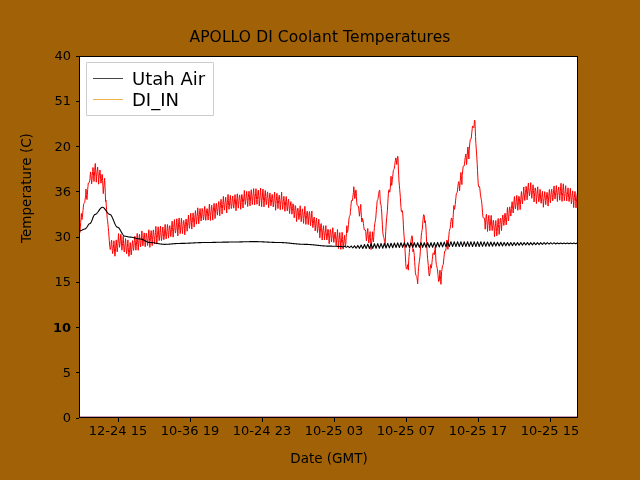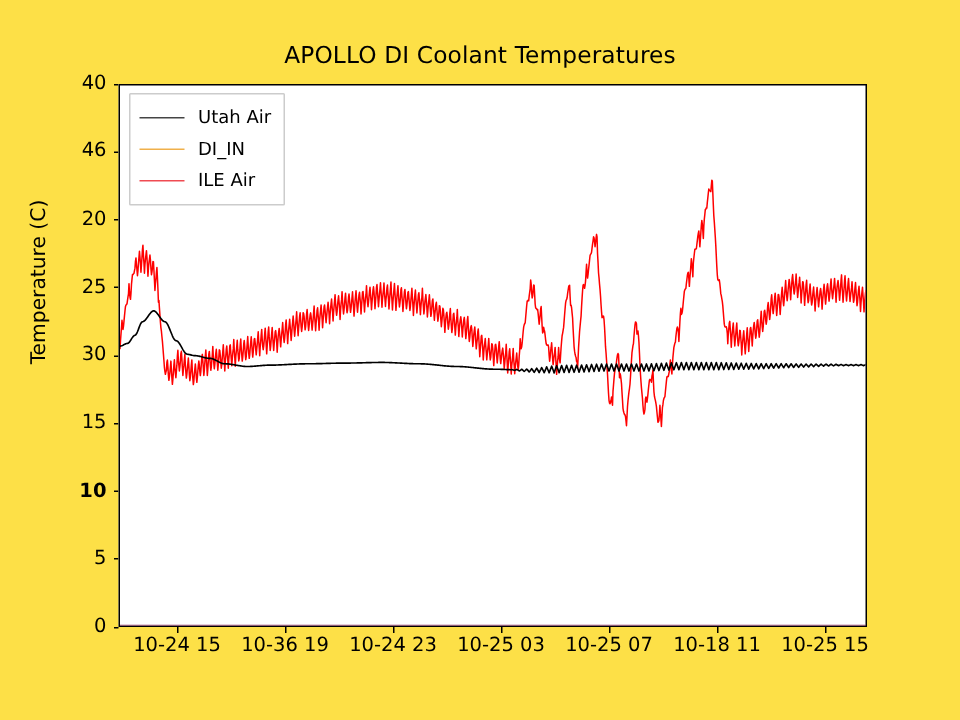--- a/index.html
+++ b/index.html
@@ -11,21 +11,21 @@
     width: 640px;
     height: 480px;
     overflow: hidden;
     font-family: "DejaVu Sans", sans-serif;
     color: #000000;
   }
   #figure {
     position: relative;
     width: 640px;
     height: 480px;
-    background: #fde047;
+    background: #a16207;
   }
   #chart-title {
     position: absolute;
     left: 0;
     top: 28px;
     width: 640px;
     text-align: center;
     font-size: 15.5px;
     color: #000;
     letter-spacing: 0.1px;
@@ -133,21 +133,21 @@
   }
   .legend-swatch {
     width: 30px;
     height: 0;
     border-top-width: 1.6px;
     border-top-style: solid;
     margin-right: 9px;
     flex: 0 0 auto;
   }
   .legend-text {
-    font-size: 12px;
+    font-size: 18px;
     line-height: 13px;
     white-space: nowrap;
   }
 </style>
 </head>
 <body>
 
 <div id="figure">
 
   <div id="chart-title">APOLLO DI Coolant Temperatures</div>
@@ -159,63 +159,60 @@
       <div class="ytick-label" style="top: 355px; right: 8px;">0</div>
       <div class="ytick-mark" style="top: 316.25px;"></div>
       <div class="ytick-label" style="top: 309.75px; right: 8px;">5</div>
       <div class="ytick-mark" style="top: 271px;"></div>
       <div class="ytick-label" style="top: 264.5px; right: 8px; font-weight: bold;">10</div>
       <div class="ytick-mark" style="top: 225.75px;"></div>
       <div class="ytick-label" style="top: 219.25px; right: 8px;">15</div>
       <div class="ytick-mark" style="top: 180.5px;"></div>
       <div class="ytick-label" style="top: 174px; right: 8px;">30</div>
       <div class="ytick-mark" style="top: 135.25px;"></div>
-      <div class="ytick-label" style="top: 128.75px; right: 8px;">25</div>
+      <div class="ytick-label" style="top: 128.75px; right: 8px;">36</div>
       <div class="ytick-mark" style="top: 90px;"></div>
       <div class="ytick-label" style="top: 83.5px; right: 8px;">20</div>
       <div class="ytick-mark" style="top: 44.75px;"></div>
-      <div class="ytick-label" style="top: 38.25px; right: 8px;">46</div>
+      <div class="ytick-label" style="top: 38.25px; right: 8px;">51</div>
       <div class="ytick-mark" style="top: -0.5px;"></div>
       <div class="ytick-label" style="top: -7px; right: 8px; text-align: right;">40</div>
     </div>
 
   <div id="plot-area">
     <svg id="plot-svg" width="499" height="362" viewBox="0 0 499 362" preserveAspectRatio="none">
         <path d="M 0 360.19 L 499 360.19" fill="none" stroke="#9b3f6e" stroke-width="1.4" stroke-linejoin="round" stroke-linecap="round"></path>
         <path d="M 0.00 175.39 L 0.33 170.20 L 0.67 165.56 L 1.00 161.34 L 1.33 156.47 L 1.66 159.76 L 2.00 162.60 L 2.33 160.43 L 2.66 157.07 L 2.99 153.55 L 3.33 150.14 L 3.66 147.30 L 3.99 146.37 L 4.32 146.00 L 4.66 145.52 L 4.99 143.26 L 5.32 140.89 L 5.66 138.87 L 5.99 132.11 L 6.32 137.45 L 6.65 140.99 L 6.99 142.55 L 7.32 138.52 L 7.65 132.63 L 7.98 129.28 L 8.32 126.03 L 8.65 126.12 L 8.98 125.51 L 9.31 125.27 L 9.65 123.40 L 9.98 121.77 L 10.31 117.25 L 10.65 114.93 L 10.98 119.29 L 11.31 122.85 L 11.64 126.83 L 11.98 123.48 L 12.31 118.45 L 12.64 114.50 L 12.97 110.50 L 13.31 114.50 L 13.64 119.02 L 13.97 124.49 L 14.30 119.85 L 14.64 114.82 L 14.97 109.37 L 15.30 106.47 L 15.64 113.30 L 15.97 118.31 L 16.30 125.16 L 16.63 119.32 L 16.97 115.89 L 17.30 112.87 L 17.63 110.09 L 17.96 114.61 L 18.30 120.35 L 18.63 127.19 L 18.96 121.62 L 19.29 118.21 L 19.63 115.65 L 19.96 113.04 L 20.29 116.22 L 20.63 122.15 L 20.96 126.20 L 21.29 124.40 L 21.62 121.53 L 21.96 117.41 L 22.29 117.43 L 22.62 123.30 L 22.95 129.72 L 23.29 136.62 L 23.62 132.14 L 23.95 129.00 L 24.28 124.58 L 24.62 121.29 L 24.95 127.91 L 25.28 135.38 L 25.62 144.56 L 25.95 143.25 L 26.28 148.24 L 26.61 152.91 L 26.95 157.80 L 27.28 161.58 L 27.61 163.80 L 27.94 167.37 L 28.28 170.58 L 28.61 174.71 L 28.94 178.95 L 29.27 183.20 L 29.61 187.96 L 29.94 190.54 L 30.27 192.51 L 30.61 190.87 L 30.94 190.07 L 31.27 184.51 L 31.60 183.06 L 31.94 187.49 L 32.27 193.26 L 32.60 196.57 L 32.93 194.28 L 33.27 191.27 L 33.60 187.69 L 33.93 183.75 L 34.26 189.03 L 34.60 194.93 L 34.93 199.22 L 35.26 195.72 L 35.60 191.19 L 35.93 186.24 L 36.26 182.89 L 36.59 188.38 L 36.93 191.93 L 37.26 194.85 L 37.59 190.63 L 37.92 186.45 L 38.26 180.21 L 38.59 176.56 L 38.92 183.25 L 39.25 186.58 L 39.59 190.33 L 39.92 187.50 L 40.25 183.80 L 40.59 178.61 L 40.92 177.21 L 41.25 182.11 L 41.58 188.22 L 41.92 193.27 L 42.25 189.39 L 42.58 186.59 L 42.91 182.63 L 43.25 179.17 L 43.58 186.54 L 43.91 191.25 L 44.24 195.05 L 44.58 192.49 L 44.91 188.76 L 45.24 185.20 L 45.58 181.64 L 45.91 186.92 L 46.24 192.86 L 46.57 196.81 L 46.91 194.37 L 47.24 190.44 L 47.57 186.26 L 47.90 182.93 L 48.24 190.65 L 48.57 195.40 L 48.90 199.38 L 49.23 197.05 L 49.57 192.54 L 49.90 189.02 L 50.23 185.61 L 50.57 189.72 L 50.90 194.88 L 51.23 197.88 L 51.56 195.00 L 51.90 190.30 L 52.23 186.57 L 52.56 183.65 L 52.89 186.61 L 53.23 190.81 L 53.56 193.36 L 53.89 190.64 L 54.22 185.49 L 54.56 180.72 L 54.89 179.25 L 55.22 183.67 L 55.56 188.11 L 55.89 193.28 L 56.22 189.73 L 56.55 184.84 L 56.89 180.31 L 57.22 176.41 L 57.55 182.19 L 57.88 187.39 L 58.22 193.27 L 58.55 189.08 L 58.88 183.92 L 59.21 179.05 L 59.55 177.26 L 59.88 181.45 L 60.21 186.21 L 60.55 189.86 L 60.88 187.64 L 61.21 183.15 L 61.54 179.90 L 61.88 173.94 L 62.21 180.48 L 62.54 185.18 L 62.87 188.87 L 63.21 185.93 L 63.54 182.13 L 63.87 178.54 L 64.20 175.91 L 64.54 180.18 L 64.87 184.97 L 65.20 189.78 L 65.54 185.90 L 65.87 181.56 L 66.20 176.24 L 66.53 176.67 L 66.87 179.98 L 67.20 184.27 L 67.53 188.50 L 67.86 185.96 L 68.20 181.42 L 68.53 177.29 L 68.86 172.79 L 69.19 178.67 L 69.53 183.63 L 69.86 190.33 L 70.19 184.19 L 70.53 180.40 L 70.86 175.75 L 71.19 173.63 L 71.52 178.57 L 71.86 182.78 L 72.19 188.55 L 72.52 182.63 L 72.85 179.03 L 73.19 173.74 L 73.52 172.92 L 73.85 177.83 L 74.18 182.22 L 74.52 186.77 L 74.85 182.11 L 75.18 178.35 L 75.52 175.59 L 75.85 169.40 L 76.18 176.18 L 76.51 181.37 L 76.85 187.16 L 77.18 180.94 L 77.51 177.58 L 77.84 173.85 L 78.18 169.80 L 78.51 175.95 L 78.84 179.86 L 79.17 183.61 L 79.51 181.93 L 79.84 177.25 L 80.17 172.22 L 80.51 169.07 L 80.84 175.36 L 81.17 179.69 L 81.50 183.72 L 81.84 180.99 L 82.17 176.89 L 82.50 172.16 L 82.83 169.97 L 83.17 174.02 L 83.50 179.31 L 83.83 182.76 L 84.16 180.69 L 84.50 176.20 L 84.83 171.62 L 85.16 167.36 L 85.50 173.81 L 85.83 178.81 L 86.16 181.87 L 86.49 179.43 L 86.83 174.70 L 87.16 171.11 L 87.49 167.52 L 87.82 171.82 L 88.16 177.29 L 88.49 181.08 L 88.82 177.78 L 89.15 173.38 L 89.49 168.97 L 89.82 168.64 L 90.15 171.69 L 90.49 175.88 L 90.82 179.57 L 91.15 175.95 L 91.48 172.41 L 91.82 168.07 L 92.15 164.20 L 92.48 170.32 L 92.81 174.76 L 93.15 180.17 L 93.48 174.17 L 93.81 170.56 L 94.14 166.27 L 94.48 162.60 L 94.81 168.79 L 95.14 173.76 L 95.48 176.11 L 95.81 173.81 L 96.14 169.99 L 96.47 165.36 L 96.81 161.78 L 97.14 167.16 L 97.47 173.08 L 97.80 178.89 L 98.14 173.53 L 98.47 169.09 L 98.80 164.00 L 99.13 160.97 L 99.47 167.42 L 99.80 171.76 L 100.13 176.65 L 100.47 173.73 L 100.80 169.19 L 101.13 165.13 L 101.46 161.35 L 101.80 167.35 L 102.13 172.19 L 102.46 176.60 L 102.79 172.21 L 103.13 168.33 L 103.46 164.14 L 103.79 163.38 L 104.12 166.50 L 104.46 171.36 L 104.79 177.78 L 105.12 172.11 L 105.46 167.19 L 105.79 164.40 L 106.12 161.95 L 106.45 165.15 L 106.79 169.91 L 107.12 174.22 L 107.45 169.65 L 107.78 165.91 L 108.12 162.22 L 108.45 157.99 L 108.78 163.36 L 109.11 168.52 L 109.45 171.27 L 109.78 168.56 L 110.11 164.51 L 110.45 159.09 L 110.78 156.27 L 111.11 162.01 L 111.44 165.91 L 111.78 172.08 L 112.11 166.39 L 112.44 162.80 L 112.77 159.55 L 113.11 155.90 L 113.44 160.40 L 113.77 165.06 L 114.10 170.02 L 114.44 165.77 L 114.77 161.03 L 115.10 157.72 L 115.44 153.63 L 115.77 157.78 L 116.10 163.30 L 116.43 167.17 L 116.77 163.36 L 117.10 159.38 L 117.43 155.86 L 117.76 150.81 L 118.10 157.03 L 118.43 162.00 L 118.76 166.84 L 119.09 162.01 L 119.43 157.74 L 119.76 153.68 L 120.09 151.57 L 120.43 155.77 L 120.76 160.98 L 121.09 163.96 L 121.42 161.30 L 121.76 157.14 L 122.09 151.42 L 122.42 152.08 L 122.75 154.14 L 123.09 159.46 L 123.42 162.89 L 123.75 160.95 L 124.08 156.52 L 124.42 152.05 L 124.75 149.35 L 125.08 154.03 L 125.42 159.77 L 125.75 163.35 L 126.08 160.26 L 126.41 156.32 L 126.75 153.02 L 127.08 151.59 L 127.41 153.94 L 127.74 158.89 L 128.08 163.05 L 128.41 159.69 L 128.74 155.92 L 129.07 151.50 L 129.41 147.02 L 129.74 153.74 L 130.07 157.98 L 130.41 163.44 L 130.74 158.45 L 131.07 154.62 L 131.40 149.77 L 131.74 148.23 L 132.07 152.94 L 132.40 157.22 L 132.73 163.10 L 133.07 156.86 L 133.40 153.12 L 133.73 149.66 L 134.06 146.35 L 134.40 150.89 L 134.73 155.46 L 135.06 161.54 L 135.40 156.58 L 135.73 152.09 L 136.06 147.44 L 136.39 146.36 L 136.73 149.87 L 137.06 154.51 L 137.39 158.20 L 137.72 154.41 L 138.06 150.63 L 138.39 147.34 L 138.72 144.53 L 139.05 148.18 L 139.39 152.66 L 139.72 158.82 L 140.05 152.84 L 140.39 148.69 L 140.72 145.15 L 141.05 142.32 L 141.38 147.26 L 141.72 151.29 L 142.05 157.00 L 142.38 151.49 L 142.71 147.43 L 143.05 143.62 L 143.38 139.42 L 143.71 145.18 L 144.04 149.92 L 144.38 153.18 L 144.71 150.89 L 145.04 146.23 L 145.38 142.94 L 145.71 140.19 L 146.04 144.42 L 146.37 148.59 L 146.71 155.96 L 147.04 150.00 L 147.37 145.77 L 147.70 142.92 L 148.04 137.44 L 148.37 143.66 L 148.70 148.62 L 149.03 152.34 L 149.37 149.39 L 149.70 145.34 L 150.03 141.38 L 150.37 138.43 L 150.70 143.77 L 151.03 148.29 L 151.36 151.50 L 151.70 149.91 L 152.03 145.40 L 152.36 141.14 L 152.69 138.99 L 153.03 142.86 L 153.36 147.73 L 153.69 151.21 L 154.02 148.74 L 154.36 144.97 L 154.69 141.28 L 155.02 137.58 L 155.36 142.95 L 155.69 147.89 L 156.02 153.73 L 156.35 149.09 L 156.69 144.02 L 157.02 140.23 L 157.35 136.84 L 157.68 141.62 L 158.02 147.57 L 158.35 151.17 L 158.68 147.33 L 159.01 143.24 L 159.35 139.43 L 159.68 137.90 L 160.01 141.85 L 160.35 145.71 L 160.68 152.29 L 161.01 147.17 L 161.34 142.90 L 161.68 137.70 L 162.01 137.41 L 162.34 140.96 L 162.67 145.46 L 163.01 150.99 L 163.34 145.55 L 163.67 141.73 L 164.00 139.14 L 164.34 133.44 L 164.67 139.72 L 165.00 144.63 L 165.34 147.52 L 165.67 144.52 L 166.00 140.83 L 166.33 137.17 L 166.67 134.44 L 167.00 139.16 L 167.33 143.50 L 167.66 149.54 L 168.00 144.73 L 168.33 140.42 L 168.66 136.42 L 168.99 134.17 L 169.33 137.35 L 169.66 143.14 L 169.99 148.82 L 170.33 144.43 L 170.66 139.88 L 170.99 134.49 L 171.32 132.68 L 171.66 137.66 L 171.99 142.43 L 172.32 147.51 L 172.65 143.36 L 172.99 139.08 L 173.32 135.72 L 173.65 131.57 L 173.98 136.62 L 174.32 141.79 L 174.65 147.84 L 174.98 142.68 L 175.32 139.21 L 175.65 136.16 L 175.98 131.66 L 176.31 138.00 L 176.65 142.49 L 176.98 147.31 L 177.31 142.70 L 177.64 139.65 L 177.98 134.95 L 178.31 133.07 L 178.64 138.46 L 178.97 142.43 L 179.31 148.97 L 179.64 143.92 L 179.97 139.42 L 180.31 135.34 L 180.64 131.04 L 180.97 138.80 L 181.30 143.09 L 181.64 149.69 L 181.97 144.15 L 182.30 140.12 L 182.63 136.03 L 182.97 132.02 L 183.30 138.07 L 183.63 143.31 L 183.96 149.91 L 184.30 145.47 L 184.63 140.86 L 184.96 136.98 L 185.30 133.42 L 185.63 139.35 L 185.96 143.87 L 186.29 147.66 L 186.63 145.18 L 186.96 141.53 L 187.29 136.10 L 187.62 134.87 L 187.96 140.55 L 188.29 144.36 L 188.62 150.65 L 188.95 146.24 L 189.29 141.83 L 189.62 137.42 L 189.95 135.95 L 190.29 140.08 L 190.62 145.10 L 190.95 148.86 L 191.28 146.28 L 191.62 142.54 L 191.95 137.84 L 192.28 137.44 L 192.61 141.57 L 192.95 145.59 L 193.28 150.00 L 193.61 147.35 L 193.94 142.98 L 194.28 138.99 L 194.61 135.11 L 194.94 141.50 L 195.28 146.41 L 195.61 153.33 L 195.94 147.62 L 196.27 143.25 L 196.61 139.33 L 196.94 136.36 L 197.27 141.99 L 197.60 146.70 L 197.94 151.63 L 198.27 147.40 L 198.60 143.48 L 198.93 139.51 L 199.27 138.15 L 199.60 142.43 L 199.93 147.30 L 200.27 152.75 L 200.60 147.64 L 200.93 143.55 L 201.26 141.20 L 201.60 135.15 L 201.93 142.49 L 202.26 147.36 L 202.59 152.34 L 202.93 149.28 L 203.26 144.39 L 203.59 141.67 L 203.92 139.30 L 204.26 143.75 L 204.59 148.50 L 204.92 154.32 L 205.26 149.89 L 205.59 145.97 L 205.92 142.90 L 206.25 139.55 L 206.59 144.60 L 206.92 150.22 L 207.25 153.89 L 207.58 152.06 L 207.92 147.22 L 208.25 143.44 L 208.58 142.27 L 208.91 147.08 L 209.25 151.22 L 209.58 156.55 L 209.91 152.29 L 210.25 149.45 L 210.58 145.89 L 210.91 144.55 L 211.24 148.90 L 211.58 153.51 L 211.91 157.18 L 212.24 154.72 L 212.57 151.66 L 212.91 146.78 L 213.24 147.10 L 213.57 150.20 L 213.90 156.25 L 214.24 160.80 L 214.57 157.52 L 214.90 153.52 L 215.24 148.53 L 215.57 149.35 L 215.90 153.09 L 216.23 157.83 L 216.57 164.56 L 216.90 159.58 L 217.23 155.11 L 217.56 151.99 L 217.90 151.14 L 218.23 154.08 L 218.56 158.85 L 218.89 162.51 L 219.23 160.05 L 219.56 156.68 L 219.89 151.71 L 220.23 148.73 L 220.56 155.37 L 220.89 160.09 L 221.22 164.71 L 221.56 162.13 L 221.89 157.77 L 222.22 152.59 L 222.55 151.87 L 222.89 155.64 L 223.22 161.52 L 223.55 166.40 L 223.88 161.45 L 224.22 157.98 L 224.55 154.96 L 224.88 149.30 L 225.22 157.18 L 225.55 160.94 L 225.88 167.39 L 226.21 162.39 L 226.55 158.58 L 226.88 155.87 L 227.21 154.15 L 227.54 156.98 L 227.88 162.33 L 228.21 167.61 L 228.54 163.09 L 228.87 159.64 L 229.21 156.08 L 229.54 154.58 L 229.87 158.20 L 230.21 163.61 L 230.54 168.72 L 230.87 165.38 L 231.20 161.69 L 231.54 156.40 L 231.87 154.03 L 232.20 160.22 L 232.53 166.25 L 232.87 170.60 L 233.20 167.98 L 233.53 163.73 L 233.86 161.15 L 234.20 160.07 L 234.53 162.42 L 234.86 168.21 L 235.20 173.96 L 235.53 170.86 L 235.86 166.12 L 236.19 163.27 L 236.53 161.01 L 236.86 165.68 L 237.19 171.10 L 237.52 175.55 L 237.86 171.84 L 238.19 169.21 L 238.52 164.28 L 238.85 162.30 L 239.19 168.25 L 239.52 174.03 L 239.85 180.87 L 240.19 175.93 L 240.52 171.89 L 240.85 167.15 L 241.18 166.57 L 241.52 170.52 L 241.85 176.09 L 242.18 183.03 L 242.51 178.14 L 242.85 174.04 L 243.18 171.57 L 243.51 168.70 L 243.84 173.72 L 244.18 178.03 L 244.51 182.89 L 244.84 179.35 L 245.18 175.90 L 245.51 172.81 L 245.84 168.60 L 246.17 175.19 L 246.51 179.21 L 246.84 182.94 L 247.17 181.26 L 247.50 176.95 L 247.84 172.18 L 248.17 172.53 L 248.50 175.33 L 248.83 180.81 L 249.17 186.74 L 249.50 181.54 L 249.83 177.49 L 250.17 172.81 L 250.50 172.52 L 250.83 175.03 L 251.16 180.92 L 251.50 184.99 L 251.83 181.26 L 252.16 177.62 L 252.49 173.82 L 252.83 170.76 L 253.16 176.26 L 253.49 182.05 L 253.82 185.40 L 254.16 182.28 L 254.49 179.08 L 254.82 176.75 L 255.16 175.08 L 255.49 178.54 L 255.82 182.99 L 256.15 188.61 L 256.49 185.14 L 256.82 180.88 L 257.15 178.19 L 257.48 172.49 L 257.82 178.94 L 258.15 184.94 L 258.48 191.60 L 258.81 186.23 L 259.15 182.47 L 259.48 177.59 L 259.81 175.57 L 260.15 181.04 L 260.48 185.96 L 260.81 192.39 L 261.14 186.73 L 261.48 183.92 L 261.81 180.11 L 262.14 175.27 L 262.47 182.51 L 262.81 186.76 L 263.14 192.14 L 263.47 188.15 L 263.80 184.61 L 264.14 181.48 L 264.47 178.37 L 264.80 183.08 L 265.14 186.87 L 265.47 189.43 L 265.80 186.65 L 266.13 180.67 L 266.47 176.41 L 266.80 168.76 L 267.13 174.50 L 267.46 175.45 L 267.80 174.13 L 268.13 171.47 L 268.46 167.67 L 268.79 163.98 L 269.13 160.95 L 269.46 159.57 L 269.79 158.74 L 270.13 158.17 L 270.46 154.37 L 270.79 150.62 L 271.12 146.84 L 271.46 143.70 L 271.79 143.81 L 272.12 143.09 L 272.45 143.55 L 272.79 140.44 L 273.12 137.93 L 273.45 135.36 L 273.78 129.69 L 274.12 132.41 L 274.45 138.14 L 274.78 141.63 L 275.12 140.16 L 275.45 136.61 L 275.78 133.05 L 276.11 133.30 L 276.45 139.66 L 276.78 145.83 L 277.11 148.29 L 277.44 148.60 L 277.78 148.91 L 278.11 149.56 L 278.44 149.31 L 278.77 152.08 L 279.11 155.64 L 279.44 159.19 L 279.77 156.19 L 280.11 153.06 L 280.44 148.91 L 280.77 147.38 L 281.10 154.21 L 281.44 160.65 L 281.77 165.03 L 282.10 164.28 L 282.43 161.23 L 282.77 162.78 L 283.10 163.90 L 283.43 166.56 L 283.76 169.61 L 284.10 172.06 L 284.43 173.02 L 284.76 173.01 L 285.10 173.21 L 285.43 172.98 L 285.76 174.64 L 286.09 179.88 L 286.43 183.80 L 286.76 181.12 L 287.09 176.99 L 287.42 174.81 L 287.76 171.52 L 288.09 176.43 L 288.42 182.27 L 288.75 186.07 L 289.09 183.29 L 289.42 180.22 L 289.75 177.88 L 290.09 174.59 L 290.42 180.62 L 290.75 186.33 L 291.08 192.56 L 291.42 188.11 L 291.75 183.57 L 292.08 180.78 L 292.41 174.73 L 292.75 180.37 L 293.08 183.12 L 293.41 184.90 L 293.74 179.60 L 294.08 174.46 L 294.41 170.40 L 294.74 166.85 L 295.08 165.21 L 295.41 163.22 L 295.74 161.25 L 296.07 157.07 L 296.41 152.64 L 296.74 148.70 L 297.07 144.95 L 297.40 143.23 L 297.74 142.65 L 298.07 141.49 L 298.40 138.81 L 298.73 136.55 L 299.07 134.36 L 299.40 133.40 L 299.73 133.17 L 300.07 140.62 L 300.40 146.71 L 300.73 146.44 L 301.06 148.16 L 301.40 151.71 L 301.73 155.01 L 302.06 162.02 L 302.39 167.89 L 302.73 174.21 L 303.06 177.13 L 303.39 179.21 L 303.72 180.42 L 304.06 181.38 L 304.39 183.98 L 304.72 184.42 L 305.06 188.49 L 305.39 182.02 L 305.72 174.51 L 306.05 169.31 L 306.39 164.00 L 306.72 160.38 L 307.05 156.95 L 307.38 153.73 L 307.72 147.16 L 308.05 141.77 L 308.38 136.81 L 308.71 133.17 L 309.05 132.71 L 309.38 133.47 L 309.71 135.18 L 310.05 133.20 L 310.38 130.30 L 310.71 124.46 L 311.04 119.24 L 311.38 125.45 L 311.71 128.38 L 312.04 125.89 L 312.37 122.61 L 312.71 119.58 L 313.04 116.37 L 313.37 113.35 L 313.70 112.57 L 314.04 112.09 L 314.37 111.15 L 314.70 108.44 L 315.04 105.80 L 315.37 103.54 L 315.70 100.85 L 316.03 101.55 L 316.37 104.13 L 316.70 107.48 L 317.03 104.70 L 317.36 101.82 L 317.70 99.25 L 318.03 100.99 L 318.36 112.04 L 318.69 117.92 L 319.03 124.99 L 319.36 128.24 L 319.69 132.42 L 320.03 136.06 L 320.36 140.53 L 320.69 145.99 L 321.02 150.75 L 321.36 154.79 L 321.69 154.63 L 322.02 153.69 L 322.35 153.78 L 322.69 156.13 L 323.02 161.04 L 323.35 167.11 L 323.68 174.12 L 324.02 178.13 L 324.35 183.01 L 324.68 187.97 L 325.02 192.70 L 325.35 199.07 L 325.68 205.20 L 326.01 209.86 L 326.35 211.74 L 326.68 212.13 L 327.01 211.18 L 327.34 210.01 L 327.68 207.67 L 328.01 210.92 L 328.34 213.11 L 328.67 203.71 L 329.01 199.64 L 329.34 195.61 L 329.67 191.81 L 330.01 189.80 L 330.34 188.37 L 330.67 187.36 L 331.00 184.03 L 331.34 181.59 L 331.67 179.47 L 332.00 178.69 L 332.33 179.42 L 332.67 186.40 L 333.00 194.88 L 333.33 191.96 L 333.66 193.00 L 334.00 195.76 L 334.33 198.71 L 334.66 204.55 L 335.00 209.87 L 335.33 215.24 L 335.66 217.19 L 335.99 218.36 L 336.33 219.25 L 336.66 219.59 L 336.99 220.66 L 337.32 223.38 L 337.66 226.81 L 337.99 220.83 L 338.32 214.18 L 338.65 210.31 L 338.99 207.05 L 339.32 204.26 L 339.65 202.02 L 339.99 199.18 L 340.32 194.31 L 340.65 188.59 L 340.98 183.33 L 341.32 178.10 L 341.65 175.71 L 341.98 173.44 L 342.31 172.04 L 342.65 167.21 L 342.98 163.37 L 343.31 159.81 L 343.64 157.72 L 343.98 157.84 L 344.31 158.84 L 344.64 165.74 L 344.98 164.31 L 345.31 163.69 L 345.64 166.84 L 345.97 171.23 L 346.31 178.33 L 346.64 185.63 L 346.97 192.35 L 347.30 197.19 L 347.64 201.62 L 347.97 205.06 L 348.30 208.49 L 348.63 213.31 L 348.97 217.04 L 349.30 219.07 L 349.63 217.94 L 349.97 215.76 L 350.30 208.97 L 350.63 207.67 L 350.96 208.93 L 351.30 211.14 L 351.63 208.65 L 351.96 205.72 L 352.29 202.26 L 352.63 199.19 L 352.96 196.39 L 353.29 195.85 L 353.62 196.26 L 353.96 196.47 L 354.29 197.78 L 354.62 193.80 L 354.96 192.22 L 355.29 189.66 L 355.62 197.32 L 355.95 204.05 L 356.29 207.16 L 356.62 208.74 L 356.95 210.10 L 357.28 211.84 L 357.62 214.05 L 357.95 217.60 L 358.28 221.00 L 358.61 224.53 L 358.95 224.23 L 359.28 223.29 L 359.61 219.01 L 359.95 213.17 L 360.28 218.44 L 360.61 222.26 L 360.94 227.34 L 361.28 220.96 L 361.61 214.76 L 361.94 212.76 L 362.27 210.02 L 362.61 208.68 L 362.94 207.94 L 363.27 207.50 L 363.60 204.01 L 363.94 200.50 L 364.27 197.30 L 364.60 194.25 L 364.94 194.02 L 365.27 194.14 L 365.60 193.81 L 365.93 191.96 L 366.27 190.20 L 366.60 186.10 L 366.93 182.96 L 367.26 186.54 L 367.60 189.83 L 367.93 192.32 L 368.26 187.03 L 368.59 181.46 L 368.93 177.96 L 369.26 174.56 L 369.59 173.14 L 369.93 171.74 L 370.26 171.16 L 370.59 167.36 L 370.92 164.51 L 371.26 161.95 L 371.59 160.97 L 371.92 161.93 L 372.25 164.53 L 372.59 170.61 L 372.92 164.19 L 373.25 157.81 L 373.58 152.26 L 373.92 148.48 L 374.25 152.60 L 374.58 152.07 L 374.92 150.49 L 375.25 147.44 L 375.58 143.87 L 375.91 140.47 L 376.25 137.09 L 376.58 136.18 L 376.91 135.58 L 377.24 135.33 L 377.58 132.08 L 377.91 129.42 L 378.24 126.67 L 378.57 124.97 L 378.91 124.57 L 379.24 128.78 L 379.57 133.91 L 379.91 128.49 L 380.24 124.48 L 380.57 120.05 L 380.90 115.44 L 381.24 119.45 L 381.57 122.60 L 381.90 127.56 L 382.23 118.23 L 382.57 114.97 L 382.90 112.00 L 383.23 109.23 L 383.56 109.16 L 383.90 108.79 L 384.23 108.85 L 384.56 106.13 L 384.90 103.23 L 385.23 100.46 L 385.56 98.45 L 385.89 97.00 L 386.23 102.11 L 386.56 107.55 L 386.89 103.05 L 387.22 98.32 L 387.56 93.14 L 387.89 89.95 L 388.22 92.59 L 388.55 96.78 L 388.89 102.04 L 389.22 93.66 L 389.55 89.07 L 389.89 85.88 L 390.22 82.62 L 390.55 82.48 L 390.88 81.58 L 391.22 81.67 L 391.55 77.96 L 391.88 74.92 L 392.21 71.72 L 392.55 68.95 L 392.88 69.90 L 393.21 70.17 L 393.54 70.24 L 393.88 70.74 L 394.21 66.89 L 394.54 63.15 L 394.88 63.62 L 395.21 71.43 L 395.54 79.52 L 395.87 86.74 L 396.21 91.08 L 396.54 96.10 L 396.87 100.96 L 397.20 106.74 L 397.54 113.84 L 397.87 120.59 L 398.20 126.21 L 398.53 129.23 L 398.87 130.05 L 399.20 129.93 L 399.53 129.54 L 399.87 131.93 L 400.20 135.04 L 400.53 138.75 L 400.86 140.13 L 401.20 142.11 L 401.53 143.89 L 401.86 146.72 L 402.19 150.90 L 402.53 155.20 L 402.86 159.09 L 403.19 160.60 L 403.52 160.98 L 403.86 160.93 L 404.19 160.87 L 404.52 162.07 L 404.86 165.08 L 405.19 172.22 L 405.52 165.81 L 405.85 162.46 L 406.19 158.30 L 406.52 157.26 L 406.85 162.31 L 407.18 167.32 L 407.52 174.46 L 407.85 168.64 L 408.18 164.84 L 408.51 161.31 L 408.85 158.31 L 409.18 163.91 L 409.51 168.68 L 409.85 173.69 L 410.18 169.45 L 410.51 165.91 L 410.84 161.67 L 411.18 158.39 L 411.51 164.92 L 411.84 170.24 L 412.17 173.51 L 412.51 171.37 L 412.84 168.15 L 413.17 163.25 L 413.50 163.44 L 413.84 167.96 L 414.17 172.18 L 414.50 179.72 L 414.84 173.80 L 415.17 170.18 L 415.50 166.50 L 415.83 163.52 L 416.17 168.70 L 416.50 174.49 L 416.83 178.89 L 417.16 174.11 L 417.50 170.53 L 417.83 165.31 L 418.16 161.54 L 418.49 167.55 L 418.83 171.83 L 419.16 177.38 L 419.49 172.26 L 419.83 167.65 L 420.16 162.00 L 420.49 161.28 L 420.82 163.70 L 421.16 167.99 L 421.49 173.60 L 421.82 167.77 L 422.15 163.15 L 422.49 159.86 L 422.82 157.98 L 423.15 161.09 L 423.48 165.50 L 423.82 168.46 L 424.15 166.52 L 424.48 161.58 L 424.82 156.95 L 425.15 156.15 L 425.48 160.23 L 425.81 164.17 L 426.15 167.84 L 426.48 165.14 L 426.81 159.77 L 427.14 155.20 L 427.48 150.45 L 427.81 156.20 L 428.14 160.89 L 428.47 164.01 L 428.81 160.85 L 429.14 156.00 L 429.47 150.50 L 429.81 149.82 L 430.14 152.22 L 430.47 156.53 L 430.80 159.09 L 431.14 156.89 L 431.47 151.55 L 431.80 147.08 L 432.13 144.69 L 432.47 148.22 L 432.80 152.56 L 433.13 156.00 L 433.46 152.91 L 433.80 147.85 L 434.13 142.07 L 434.46 139.55 L 434.80 144.41 L 435.13 149.14 L 435.46 152.06 L 435.79 149.29 L 436.13 145.52 L 436.46 141.21 L 436.79 138.42 L 437.12 143.31 L 437.46 148.46 L 437.79 153.31 L 438.12 149.37 L 438.45 144.69 L 438.79 139.33 L 439.12 139.45 L 439.45 141.78 L 439.79 146.97 L 440.12 152.62 L 440.45 147.40 L 440.78 142.25 L 441.12 137.89 L 441.45 134.53 L 441.78 138.50 L 442.11 143.90 L 442.45 146.81 L 442.78 143.20 L 443.11 139.09 L 443.44 134.48 L 443.78 129.98 L 444.11 136.37 L 444.44 140.03 L 444.78 143.51 L 445.11 140.39 L 445.44 135.78 L 445.77 132.54 L 446.11 129.30 L 446.44 131.80 L 446.77 137.27 L 447.10 142.82 L 447.44 137.11 L 447.77 133.08 L 448.10 128.40 L 448.43 126.07 L 448.77 130.59 L 449.10 136.01 L 449.43 139.01 L 449.77 137.13 L 450.10 133.06 L 450.43 130.46 L 450.76 125.62 L 451.10 132.23 L 451.43 136.15 L 451.76 141.32 L 452.09 138.01 L 452.43 133.59 L 452.76 131.27 L 453.09 127.79 L 453.42 133.33 L 453.76 137.64 L 454.09 144.93 L 454.42 139.53 L 454.76 135.55 L 455.09 130.80 L 455.42 131.07 L 455.75 134.29 L 456.09 139.84 L 456.42 146.57 L 456.75 140.71 L 457.08 137.47 L 457.42 132.50 L 457.75 129.82 L 458.08 136.94 L 458.41 141.23 L 458.75 144.78 L 459.08 143.54 L 459.41 139.13 L 459.75 135.32 L 460.08 132.31 L 460.41 138.02 L 460.74 142.79 L 461.08 146.33 L 461.41 144.77 L 461.74 140.57 L 462.07 137.25 L 462.41 134.32 L 462.74 139.27 L 463.07 144.02 L 463.40 150.27 L 463.74 144.24 L 464.07 141.31 L 464.40 137.95 L 464.74 134.63 L 465.07 138.74 L 465.40 143.52 L 465.73 147.58 L 466.07 143.94 L 466.40 140.91 L 466.73 137.07 L 467.06 135.30 L 467.40 137.66 L 467.73 142.67 L 468.06 149.08 L 468.39 144.02 L 468.73 139.81 L 469.06 135.77 L 469.39 132.48 L 469.73 136.41 L 470.06 141.63 L 470.39 145.74 L 470.72 142.27 L 471.06 137.89 L 471.39 133.94 L 471.72 132.18 L 472.05 135.46 L 472.39 140.44 L 472.72 143.75 L 473.05 140.97 L 473.38 136.47 L 473.72 132.36 L 474.05 128.94 L 474.38 134.94 L 474.72 138.78 L 475.05 142.11 L 475.38 139.06 L 475.71 135.73 L 476.05 132.47 L 476.38 128.59 L 476.71 133.69 L 477.04 137.99 L 477.38 144.55 L 477.71 138.70 L 478.04 134.58 L 478.37 131.96 L 478.71 130.00 L 479.04 133.19 L 479.37 138.34 L 479.71 143.21 L 480.04 139.48 L 480.37 134.64 L 480.70 129.75 L 481.04 126.25 L 481.37 133.88 L 481.70 138.46 L 482.03 144.45 L 482.37 139.65 L 482.70 135.50 L 483.03 130.12 L 483.36 126.83 L 483.70 133.52 L 484.03 139.40 L 484.36 143.68 L 484.70 139.64 L 485.03 136.50 L 485.36 131.80 L 485.69 128.67 L 486.03 134.39 L 486.36 139.73 L 486.69 143.96 L 487.02 140.47 L 487.36 137.42 L 487.69 134.92 L 488.02 130.83 L 488.35 136.25 L 488.69 140.64 L 489.02 144.51 L 489.35 142.98 L 489.69 138.43 L 490.02 134.47 L 490.35 131.32 L 490.68 137.02 L 491.02 142.15 L 491.35 146.78 L 491.68 144.57 L 492.01 140.16 L 492.35 136.36 L 492.68 133.89 L 493.01 138.83 L 493.34 143.32 L 493.68 150.64 L 494.01 144.92 L 494.34 140.61 L 494.68 137.20 L 495.01 134.45 L 495.34 140.01 L 495.67 144.40 L 496.01 150.90 L 496.34 145.26 L 496.67 141.74 L 497.00 138.28 L 497.34 136.67 L 497.67 139.49 L 498.00 145.40 L 498.33 151.17 L 498.67 145.85 L 499.00 141.82" fill="none" stroke="#ff0000" stroke-width="1" stroke-linejoin="round" stroke-linecap="round"></path>
         <path d="M 0.00 173.76 L 0.55 173.70 L 1.11 173.53 L 1.66 173.29 L 2.22 173.01 L 2.77 172.70 L 3.33 172.42 L 3.88 172.18 L 4.44 172.01 L 4.99 171.95 L 5.54 171.76 L 6.10 171.26 L 6.65 170.54 L 7.21 169.69 L 7.76 168.78 L 8.32 167.93 L 8.87 167.21 L 9.43 166.71 L 9.98 166.52 L 10.53 166.21 L 11.09 165.38 L 11.64 164.17 L 12.20 162.75 L 12.75 161.24 L 13.31 159.82 L 13.86 158.61 L 14.42 157.78 L 14.97 157.47 L 15.52 157.36 L 16.08 157.04 L 16.63 156.56 L 17.19 155.94 L 17.74 155.23 L 18.30 154.45 L 18.85 153.65 L 19.41 152.86 L 19.96 152.11 L 20.51 151.44 L 21.07 150.88 L 21.62 150.48 L 22.18 150.26 L 22.73 150.26 L 23.29 150.48 L 23.84 150.88 L 24.40 151.44 L 24.95 152.11 L 25.50 152.86 L 26.06 153.65 L 26.61 154.45 L 27.17 155.23 L 27.72 155.94 L 28.28 156.56 L 28.83 157.04 L 29.39 157.36 L 29.94 157.47 L 30.49 157.67 L 31.05 158.22 L 31.60 159.07 L 32.16 160.15 L 32.71 161.40 L 33.27 162.75 L 33.82 164.16 L 34.38 165.54 L 34.93 166.86 L 35.48 168.03 L 36.04 169.00 L 36.59 169.71 L 37.15 170.09 L 37.70 170.18 L 38.26 170.45 L 38.81 170.96 L 39.37 171.65 L 39.92 172.49 L 40.47 173.42 L 41.03 174.41 L 41.58 175.42 L 42.14 176.39 L 42.69 177.28 L 43.25 178.05 L 43.80 178.65 L 44.36 179.05 L 44.91 179.19 L 45.46 179.22 L 46.02 179.30 L 46.57 179.42 L 47.13 179.57 L 47.68 179.72 L 48.24 179.86 L 48.79 179.98 L 49.35 180.06 L 49.90 180.09 L 50.45 180.11 L 51.01 180.16 L 51.56 180.23 L 52.12 180.32 L 52.67 180.44 L 53.23 180.56 L 53.78 180.70 L 54.34 180.85 L 54.89 181.00 L 55.44 181.15 L 56.00 181.30 L 56.55 181.44 L 57.11 181.56 L 57.66 181.68 L 58.22 181.77 L 58.77 181.84 L 59.33 181.89 L 59.88 181.91 L 60.43 181.94 L 60.99 182.03 L 61.54 182.17 L 62.10 182.36 L 62.65 182.59 L 63.21 182.84 L 63.76 183.12 L 64.32 183.41 L 64.87 183.72 L 65.42 184.02 L 65.98 184.31 L 66.53 184.59 L 67.09 184.84 L 67.64 185.07 L 68.20 185.26 L 68.75 185.40 L 69.31 185.49 L 69.86 185.53 L 70.41 185.53 L 70.97 185.55 L 71.52 185.59 L 72.08 185.63 L 72.63 185.69 L 73.19 185.75 L 73.74 185.83 L 74.30 185.91 L 74.85 185.99 L 75.40 186.09 L 75.96 186.18 L 76.51 186.28 L 77.07 186.38 L 77.62 186.48 L 78.18 186.58 L 78.73 186.68 L 79.29 186.77 L 79.84 186.87 L 80.39 186.95 L 80.95 187.03 L 81.50 187.11 L 82.06 187.17 L 82.61 187.23 L 83.17 187.27 L 83.72 187.31 L 84.28 187.33 L 84.83 187.33 L 85.38 187.33 L 85.94 187.32 L 86.49 187.30 L 87.05 187.28 L 87.60 187.25 L 88.16 187.22 L 88.71 187.18 L 89.27 187.14 L 89.82 187.10 L 90.37 187.05 L 90.93 187.01 L 91.48 186.96 L 92.04 186.91 L 92.59 186.86 L 93.15 186.81 L 93.70 186.76 L 94.26 186.71 L 94.81 186.66 L 95.36 186.62 L 95.92 186.58 L 96.47 186.54 L 97.03 186.51 L 97.58 186.48 L 98.14 186.46 L 98.69 186.44 L 99.25 186.43 L 99.80 186.43 L 100.35 186.43 L 100.91 186.42 L 101.46 186.42 L 102.02 186.41 L 102.57 186.40 L 103.13 186.39 L 103.68 186.37 L 104.24 186.35 L 104.79 186.34 L 105.34 186.32 L 105.90 186.29 L 106.45 186.27 L 107.01 186.25 L 107.56 186.22 L 108.12 186.20 L 108.67 186.17 L 109.23 186.14 L 109.78 186.11 L 110.33 186.08 L 110.89 186.05 L 111.44 186.02 L 112.00 185.99 L 112.55 185.96 L 113.11 185.93 L 113.66 185.90 L 114.22 185.87 L 114.77 185.84 L 115.32 185.81 L 115.88 185.79 L 116.43 185.76 L 116.99 185.73 L 117.54 185.71 L 118.10 185.68 L 118.65 185.66 L 119.21 185.64 L 119.76 185.62 L 120.31 185.60 L 120.87 185.58 L 121.42 185.57 L 121.98 185.56 L 122.53 185.55 L 123.09 185.54 L 123.64 185.53 L 124.20 185.53 L 124.75 185.53 L 125.30 185.52 L 125.86 185.52 L 126.41 185.52 L 126.97 185.51 L 127.52 185.51 L 128.08 185.50 L 128.63 185.50 L 129.19 185.49 L 129.74 185.48 L 130.29 185.47 L 130.85 185.46 L 131.40 185.45 L 131.96 185.43 L 132.51 185.42 L 133.07 185.41 L 133.62 185.39 L 134.18 185.38 L 134.73 185.37 L 135.28 185.35 L 135.84 185.34 L 136.39 185.32 L 136.95 185.31 L 137.50 185.29 L 138.06 185.28 L 138.61 185.26 L 139.17 185.25 L 139.72 185.23 L 140.27 185.22 L 140.83 185.20 L 141.38 185.19 L 141.94 185.18 L 142.49 185.16 L 143.05 185.15 L 143.60 185.14 L 144.16 185.13 L 144.71 185.12 L 145.26 185.11 L 145.82 185.10 L 146.37 185.09 L 146.93 185.09 L 147.48 185.08 L 148.04 185.08 L 148.59 185.08 L 149.15 185.07 L 149.70 185.07 L 150.25 185.07 L 150.81 185.07 L 151.36 185.07 L 151.92 185.06 L 152.47 185.06 L 153.03 185.05 L 153.58 185.04 L 154.14 185.03 L 154.69 185.03 L 155.24 185.02 L 155.80 185.00 L 156.35 184.99 L 156.91 184.98 L 157.46 184.97 L 158.02 184.96 L 158.57 184.94 L 159.13 184.93 L 159.68 184.91 L 160.23 184.90 L 160.79 184.88 L 161.34 184.87 L 161.90 184.85 L 162.45 184.84 L 163.01 184.82 L 163.56 184.81 L 164.12 184.79 L 164.67 184.78 L 165.22 184.76 L 165.78 184.75 L 166.33 184.74 L 166.89 184.72 L 167.44 184.71 L 168.00 184.70 L 168.55 184.69 L 169.11 184.68 L 169.66 184.67 L 170.21 184.66 L 170.77 184.65 L 171.32 184.64 L 171.88 184.64 L 172.43 184.63 L 172.99 184.63 L 173.54 184.62 L 174.10 184.62 L 174.65 184.62 L 175.20 184.62 L 175.76 184.63 L 176.31 184.63 L 176.87 184.64 L 177.42 184.65 L 177.98 184.66 L 178.53 184.68 L 179.09 184.70 L 179.64 184.71 L 180.19 184.73 L 180.75 184.76 L 181.30 184.78 L 181.86 184.80 L 182.41 184.83 L 182.97 184.85 L 183.52 184.88 L 184.08 184.91 L 184.63 184.94 L 185.18 184.97 L 185.74 185.00 L 186.29 185.03 L 186.85 185.06 L 187.40 185.09 L 187.96 185.12 L 188.51 185.15 L 189.07 185.18 L 189.62 185.21 L 190.17 185.24 L 190.73 185.26 L 191.28 185.29 L 191.84 185.32 L 192.39 185.34 L 192.95 185.37 L 193.50 185.39 L 194.06 185.41 L 194.61 185.43 L 195.16 185.45 L 195.72 185.47 L 196.27 185.48 L 196.83 185.49 L 197.38 185.50 L 197.94 185.51 L 198.49 185.52 L 199.05 185.52 L 199.60 185.53 L 200.15 185.53 L 200.71 185.54 L 201.26 185.55 L 201.82 185.57 L 202.37 185.59 L 202.93 185.61 L 203.48 185.64 L 204.04 185.68 L 204.59 185.71 L 205.14 185.75 L 205.70 185.80 L 206.25 185.84 L 206.81 185.89 L 207.36 185.94 L 207.92 185.99 L 208.47 186.05 L 209.03 186.10 L 209.58 186.16 L 210.13 186.22 L 210.69 186.28 L 211.24 186.34 L 211.80 186.40 L 212.35 186.46 L 212.91 186.52 L 213.46 186.58 L 214.02 186.64 L 214.57 186.70 L 215.12 186.76 L 215.68 186.81 L 216.23 186.87 L 216.79 186.92 L 217.34 186.97 L 217.90 187.02 L 218.45 187.06 L 219.01 187.11 L 219.56 187.15 L 220.11 187.18 L 220.67 187.22 L 221.22 187.25 L 221.78 187.27 L 222.33 187.29 L 222.89 187.31 L 223.44 187.32 L 224.00 187.33 L 224.55 187.33 L 225.10 187.34 L 225.66 187.35 L 226.21 187.36 L 226.77 187.38 L 227.32 187.40 L 227.88 187.42 L 228.43 187.45 L 228.99 187.49 L 229.54 187.52 L 230.09 187.56 L 230.65 187.61 L 231.20 187.65 L 231.76 187.70 L 232.31 187.75 L 232.87 187.80 L 233.42 187.86 L 233.98 187.91 L 234.53 187.97 L 235.08 188.03 L 235.64 188.09 L 236.19 188.15 L 236.75 188.21 L 237.30 188.27 L 237.86 188.33 L 238.41 188.39 L 238.97 188.45 L 239.52 188.51 L 240.07 188.57 L 240.63 188.62 L 241.18 188.68 L 241.74 188.73 L 242.29 188.78 L 242.85 188.83 L 243.40 188.87 L 243.96 188.92 L 244.51 188.96 L 245.06 188.99 L 245.62 189.03 L 246.17 189.06 L 246.73 189.08 L 247.28 189.10 L 247.84 189.12 L 248.39 189.13 L 248.95 189.14 L 249.50 189.14 L 250.05 189.15 L 250.61 189.15 L 251.16 189.16 L 251.72 189.17 L 252.27 189.18 L 252.83 189.19 L 253.38 189.20 L 253.94 189.22 L 254.49 189.24 L 255.04 189.26 L 255.60 189.28 L 256.15 189.30 L 256.71 189.33 L 257.26 189.35 L 257.82 189.38 L 258.37 189.41 L 258.93 189.43 L 259.48 189.46 L 260.03 189.50 L 260.59 189.48 L 261.14 189.41 L 261.70 189.51 L 262.25 189.66 L 262.81 189.88 L 263.36 189.74 L 263.92 189.55 L 264.47 189.30 L 265.02 189.57 L 265.58 189.90 L 266.13 190.29 L 266.69 189.97 L 267.24 189.60 L 267.80 189.17 L 268.35 189.61 L 268.91 190.11 L 269.46 190.66 L 270.01 190.17 L 270.57 189.61 L 271.12 189.00 L 271.68 189.60 L 272.23 190.26 L 272.79 190.98 L 273.34 190.30 L 273.90 189.56 L 274.45 188.76 L 275.00 189.52 L 275.56 190.34 L 276.11 191.21 L 276.67 190.35 L 277.22 189.41 L 277.78 188.42 L 278.33 189.35 L 278.89 190.33 L 279.44 191.37 L 279.99 190.31 L 280.55 189.20 L 281.10 188.02 L 281.66 189.11 L 282.21 190.26 L 282.77 191.46 L 283.32 190.23 L 283.88 188.93 L 284.43 187.57 L 284.98 188.83 L 285.54 190.15 L 286.09 191.53 L 286.65 190.11 L 287.20 188.64 L 287.76 187.11 L 288.31 188.54 L 288.87 190.03 L 289.42 191.58 L 289.97 189.98 L 290.53 188.39 L 291.08 186.79 L 291.64 188.33 L 292.19 189.88 L 292.75 191.42 L 293.30 189.83 L 293.86 188.24 L 294.41 186.65 L 294.96 188.20 L 295.52 189.75 L 296.07 191.31 L 296.63 189.73 L 297.18 188.15 L 297.74 186.57 L 298.29 188.13 L 298.85 189.70 L 299.40 191.26 L 299.95 189.69 L 300.51 188.12 L 301.06 186.55 L 301.62 188.11 L 302.17 189.66 L 302.73 191.22 L 303.28 189.64 L 303.84 188.05 L 304.39 186.46 L 304.94 188.01 L 305.50 189.56 L 306.05 191.10 L 306.61 189.51 L 307.16 187.92 L 307.72 186.32 L 308.27 187.86 L 308.83 189.40 L 309.38 190.94 L 309.93 189.35 L 310.49 187.75 L 311.04 186.15 L 311.60 187.69 L 312.15 189.23 L 312.71 190.77 L 313.26 189.17 L 313.82 187.57 L 314.37 185.97 L 314.92 187.51 L 315.48 189.05 L 316.03 190.59 L 316.59 189.00 L 317.14 187.40 L 317.70 185.81 L 318.25 187.36 L 318.81 188.90 L 319.36 190.45 L 319.91 188.86 L 320.47 187.28 L 321.02 185.70 L 321.58 187.25 L 322.13 188.81 L 322.69 190.37 L 323.24 188.79 L 323.80 187.22 L 324.35 185.65 L 324.90 187.22 L 325.46 188.79 L 326.01 190.36 L 326.57 188.79 L 327.12 187.22 L 327.68 185.65 L 328.23 187.22 L 328.79 188.79 L 329.34 190.36 L 329.89 188.79 L 330.45 187.22 L 331.00 185.65 L 331.56 187.22 L 332.11 188.79 L 332.67 190.36 L 333.22 188.79 L 333.78 187.22 L 334.33 185.65 L 334.88 187.22 L 335.44 188.79 L 335.99 190.36 L 336.55 188.79 L 337.10 187.22 L 337.66 185.65 L 338.21 187.22 L 338.77 188.79 L 339.32 190.36 L 339.87 188.79 L 340.43 187.22 L 340.98 185.65 L 341.54 187.22 L 342.09 188.79 L 342.65 190.36 L 343.20 188.79 L 343.76 187.22 L 344.31 185.65 L 344.86 187.22 L 345.42 188.79 L 345.97 190.36 L 346.53 188.79 L 347.08 187.22 L 347.64 185.65 L 348.19 187.22 L 348.75 188.79 L 349.30 190.36 L 349.85 188.79 L 350.41 187.22 L 350.96 185.64 L 351.52 187.20 L 352.07 188.76 L 352.63 190.31 L 353.18 188.73 L 353.74 187.14 L 354.29 185.56 L 354.84 187.11 L 355.40 188.65 L 355.95 190.20 L 356.51 188.61 L 357.06 187.01 L 357.62 185.42 L 358.17 186.96 L 358.73 188.50 L 359.28 190.04 L 359.83 188.44 L 360.39 186.84 L 360.94 185.24 L 361.50 186.78 L 362.05 188.32 L 362.61 189.86 L 363.16 188.26 L 363.72 186.66 L 364.27 185.07 L 364.82 186.61 L 365.38 188.15 L 365.93 189.69 L 366.49 188.09 L 367.04 186.50 L 367.60 184.91 L 368.15 186.45 L 368.71 188.00 L 369.26 189.55 L 369.81 187.96 L 370.37 186.37 L 370.92 184.79 L 371.48 186.35 L 372.03 187.90 L 372.59 189.46 L 373.14 187.89 L 373.70 186.32 L 374.25 184.75 L 374.80 186.32 L 375.36 187.88 L 375.91 189.45 L 376.47 187.88 L 377.02 186.32 L 377.58 184.75 L 378.13 186.32 L 378.69 187.88 L 379.24 189.45 L 379.79 187.88 L 380.35 186.32 L 380.90 184.75 L 381.46 186.32 L 382.01 187.88 L 382.57 189.45 L 383.12 187.88 L 383.68 186.32 L 384.23 184.75 L 384.78 186.32 L 385.34 187.88 L 385.89 189.45 L 386.45 187.88 L 387.00 186.32 L 387.56 184.75 L 388.11 186.32 L 388.67 187.88 L 389.22 189.45 L 389.77 187.88 L 390.33 186.32 L 390.88 184.75 L 391.44 186.32 L 391.99 187.88 L 392.55 189.45 L 393.10 187.88 L 393.66 186.32 L 394.21 184.75 L 394.76 186.32 L 395.32 187.88 L 395.87 189.45 L 396.43 187.88 L 396.98 186.32 L 397.54 184.75 L 398.09 186.32 L 398.65 187.88 L 399.20 189.45 L 399.75 187.88 L 400.31 186.33 L 400.86 184.79 L 401.42 186.34 L 401.97 187.87 L 402.53 189.38 L 403.08 187.86 L 403.64 186.36 L 404.19 184.88 L 404.74 186.37 L 405.30 187.85 L 405.85 189.31 L 406.41 187.84 L 406.96 186.39 L 407.52 184.96 L 408.07 186.41 L 408.63 187.83 L 409.18 189.24 L 409.73 187.83 L 410.29 186.43 L 410.84 185.05 L 411.40 186.44 L 411.95 187.81 L 412.51 189.17 L 413.06 187.81 L 413.62 186.46 L 414.17 185.13 L 414.72 186.47 L 415.28 187.80 L 415.83 189.10 L 416.39 187.79 L 416.94 186.50 L 417.50 185.22 L 418.05 186.51 L 418.61 187.78 L 419.16 189.03 L 419.71 187.77 L 420.27 186.53 L 420.82 185.31 L 421.38 186.54 L 421.93 187.76 L 422.49 188.96 L 423.04 187.75 L 423.60 186.56 L 424.15 185.39 L 424.70 186.58 L 425.26 187.74 L 425.81 188.88 L 426.37 187.72 L 426.92 186.58 L 427.48 185.46 L 428.03 186.58 L 428.59 187.68 L 429.14 188.77 L 429.69 187.66 L 430.25 186.56 L 430.80 185.49 L 431.36 186.55 L 431.91 187.60 L 432.47 188.63 L 433.02 187.57 L 433.58 186.52 L 434.13 185.49 L 434.68 186.50 L 435.24 187.50 L 435.79 188.47 L 436.35 187.46 L 436.90 186.47 L 437.46 185.49 L 438.01 186.45 L 438.57 187.39 L 439.12 188.31 L 439.67 187.35 L 440.23 186.41 L 440.78 185.49 L 441.34 186.40 L 441.89 187.29 L 442.45 188.16 L 443.00 187.26 L 443.56 186.37 L 444.11 185.51 L 444.66 186.37 L 445.22 187.21 L 445.77 188.03 L 446.33 187.19 L 446.88 186.36 L 447.44 185.55 L 447.99 186.36 L 448.55 187.16 L 449.10 187.94 L 449.65 187.15 L 450.21 186.38 L 450.76 185.63 L 451.32 186.39 L 451.87 187.13 L 452.43 187.85 L 452.98 187.11 L 453.54 186.38 L 454.09 185.67 L 454.64 186.37 L 455.20 187.06 L 455.75 187.72 L 456.31 187.03 L 456.86 186.35 L 457.42 185.69 L 457.97 186.33 L 458.53 186.96 L 459.08 187.57 L 459.63 186.93 L 460.19 186.30 L 460.74 185.69 L 461.30 186.28 L 461.85 186.85 L 462.41 187.41 L 462.96 186.82 L 463.52 186.24 L 464.07 185.68 L 464.62 186.22 L 465.18 186.75 L 465.73 187.25 L 466.29 186.71 L 466.84 186.19 L 467.40 185.69 L 467.95 186.18 L 468.51 186.65 L 469.06 187.11 L 469.61 186.63 L 470.17 186.16 L 470.72 185.72 L 471.28 186.16 L 471.83 186.59 L 472.39 187.00 L 472.94 186.58 L 473.50 186.17 L 474.05 185.78 L 474.60 186.18 L 475.16 186.56 L 475.71 186.92 L 476.27 186.56 L 476.82 186.20 L 477.38 185.87 L 477.93 186.21 L 478.49 186.54 L 479.04 186.85 L 479.59 186.54 L 480.15 186.24 L 480.70 185.96 L 481.26 186.25 L 481.81 186.52 L 482.37 186.78 L 482.92 186.52 L 483.48 186.27 L 484.03 186.04 L 484.58 186.28 L 485.14 186.51 L 485.69 186.75 L 486.25 186.51 L 486.80 186.28 L 487.36 186.04 L 487.91 186.28 L 488.47 186.51 L 489.02 186.75 L 489.57 186.51 L 490.13 186.28 L 490.68 186.04 L 491.24 186.28 L 491.79 186.51 L 492.35 186.75 L 492.90 186.51 L 493.46 186.28 L 494.01 186.04 L 494.56 186.28 L 495.12 186.51 L 495.67 186.75 L 496.23 186.51 L 496.78 186.28 L 497.34 186.04 L 497.89 186.28 L 498.45 186.51 L 499.00 186.75" fill="none" stroke="#000000" stroke-width="1.1" stroke-linejoin="round" stroke-linecap="round"></path>
       </svg>
   </div>
 
   <div id="x-ticks">
       <div class="xtick-mark" style="left: 38.5px;"></div>
-      <div class="xtick-label" style="left: 39px;">10-24 15</div>
+      <div class="xtick-label" style="left: 39px;">12-24 15</div>
       <div class="xtick-mark" style="left: 110.5px;"></div>
       <div class="xtick-label" style="left: 111px;">10-36 19</div>
       <div class="xtick-mark" style="left: 182.5px;"></div>
       <div class="xtick-label" style="left: 183px;">10-24 23</div>
       <div class="xtick-mark" style="left: 254.5px;"></div>
       <div class="xtick-label" style="left: 255px;">10-25 03</div>
       <div class="xtick-mark" style="left: 326.5px;"></div>
       <div class="xtick-label" style="left: 327px;">10-25 07</div>
       <div class="xtick-mark" style="left: 398.5px;"></div>
-      <div class="xtick-label" style="left: 399px;">10-18 11</div>
+      <div class="xtick-label" style="left: 399px;">10-25 17</div>
       <div class="xtick-mark" style="left: 470.5px;"></div>
       <div class="xtick-label" style="left: 471px; text-align: right;">10-25 15</div>
     </div>
 
+  <div id="x-axis-label">Date (GMT)</div>
 
   <div id="legend">
     <div class="legend-row">
       <span class="legend-swatch" style="border-top-color: rgb(68, 68, 68);"></span>
       <span class="legend-text">Utah Air</span>
     </div>
     <div class="legend-row">
       <span class="legend-swatch" style="border-top-color: rgb(240, 176, 74);"></span>
       <span class="legend-text">DI_IN</span>
     </div>
-    <div class="legend-row">
-      <span class="legend-swatch" style="border-top-color: rgb(239, 75, 82);"></span>
-      <span class="legend-text">ILE Air</span>
-    </div>
   </div>
 
 </div>
 
 </body></html>

